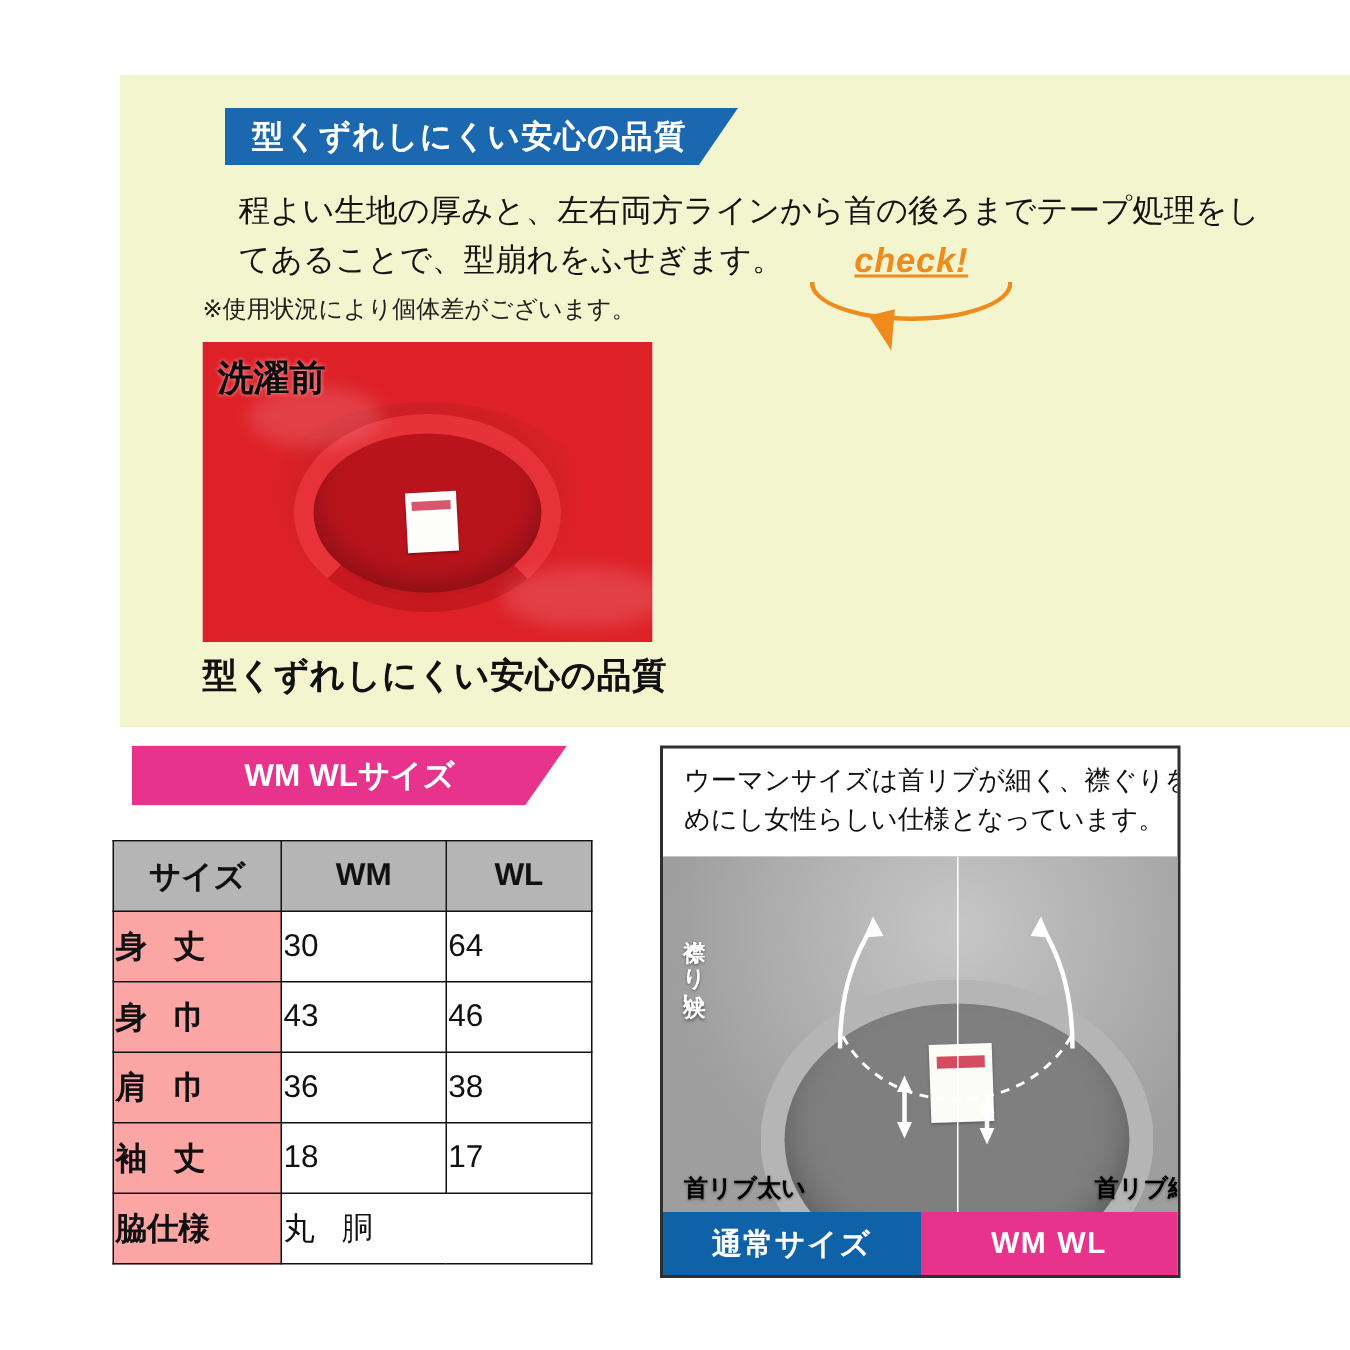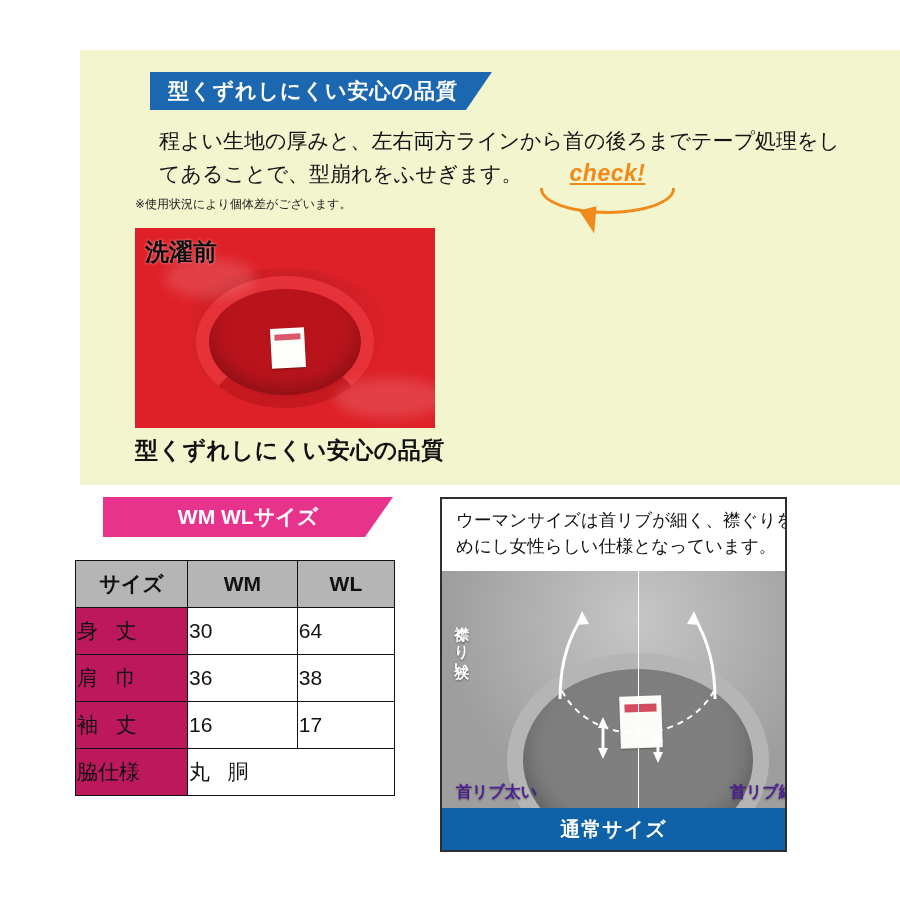--- a/index.html
+++ b/index.html
@@ -39,21 +39,21 @@
     width: 700px;
     font-size: 21px;
     line-height: 1.55;
     color: #141414;
     font-weight: 500;
     margin-left: 24px;
   }
   .note {
     position: absolute;
     left: 55px; top: 146px;
-    font-size: 12px;
+    font-size: 16px;
     color: #202020;
   }
   .check-badge {
     position: absolute;
     left: 450px; top: 110px;
     width: 155px;
     text-align: center;
   }
   .check-badge .txt {
     display: inline-block;
@@ -170,39 +170,38 @@
     background: #e8338c;
     color: #ffffff;
     font-size: 21px;
     font-weight: bold;
     padding: 0 40px 0 40px;
     display: flex;
     align-items: center;
     justify-content: center;
     clip-path: polygon(0 0, 100% 0, calc(100% - 28px) 100%, 0 100%);
     min-width: 290px;
-    margin-left: 15px;
   }
   table.size-table {
     position: absolute;
     left: 75px; top: 560px;
     width: 320px;
     border-collapse: collapse;
     background: #ffffff;
   }
   table.size-table td, table.size-table th {
     border: 1.5px solid #111;
     height: 47px;
     font-size: 21px;
     color: #111;
     font-weight: normal;
   }
   table.size-table thead th { background: #b5b5b5; font-weight: bold; }
   table.size-table td:first-child, table.size-table th:first-child { width: 112px; }
-  table.size-table td.lbl { background: #be185d; font-weight: normal; margin-left: 44px; }
+  table.size-table td.lbl { background: #fca5a5; font-weight: bold; margin-left: 44px; }
   table.size-table td.val { background: #ffffff; }
   .sp-wide { letter-spacing: 6px; }
 
   
   .right-panel {
     position: absolute;
     left: 440px; top: 497px;
     width: 347px; height: 355px;
     border: 2px solid #2f2f2f;
     background: #ffffff;
@@ -278,21 +277,21 @@
     writing-mode: vertical-rl;
     text-orientation: upright;
     letter-spacing: 1px;
     line-height: 1.05;
     text-shadow: 0 1px 2px rgba(0,0,0,0.45);
   }
   .vlabel.left { left: 12px; top: 44px; }
   .vlabel.right { right: 12px; top: 44px; }
   .hlabel {
     position: absolute;
-    color: #4c1d95;
+    color: #000000;
     font-size: 16px;
     font-weight: bold;
     text-shadow: 0 1px 2px rgba(0,0,0,0.45);
     bottom: 8px;
   }
   .hlabel.left { left: 14px; }
   .hlabel.right { right: 22px; }
   .arrow-svg { position: absolute; inset: 0; pointer-events: none; }
   .footer-bar {
     position: absolute;
@@ -357,27 +356,32 @@
         <th>WL</th>
       </tr>
     </thead>
     <tbody>
       <tr>
         <td class="lbl sp-wide">身 丈</td>
         <td class="val">30</td>
         <td class="val">64</td>
       </tr>
       <tr>
+        <td class="lbl sp-wide">身 巾</td>
+        <td class="val">43</td>
+        <td class="val">46</td>
+      </tr>
+      <tr>
         <td class="lbl sp-wide">肩 巾</td>
         <td class="val">36</td>
         <td class="val">38</td>
       </tr>
       <tr>
         <td class="lbl sp-wide">袖 丈</td>
-        <td class="val">16</td>
+        <td class="val">18</td>
         <td class="val">17</td>
       </tr>
       <tr>
         <td class="lbl">脇仕様</td>
         <td class="val sp-wide" colspan="2">丸 胴</td>
       </tr>
     </tbody>
   </table>
 
   <div class="right-panel">
@@ -411,16 +415,17 @@
       </svg>
 
       <div class="vlabel left">襟ぐり狭い</div>
       <div class="vlabel right">襟ぐり広い</div>
       <div class="hlabel left">首リブ太い</div>
       <div class="hlabel right">首リブ細い</div>
     </div>
 
     <div class="footer-bar">
       <div class="fb-blue">通常サイズ</div>
+      <div class="fb-pink">WM WL</div>
     </div>
   </div>
 
 </div>
 
 </body></html>

